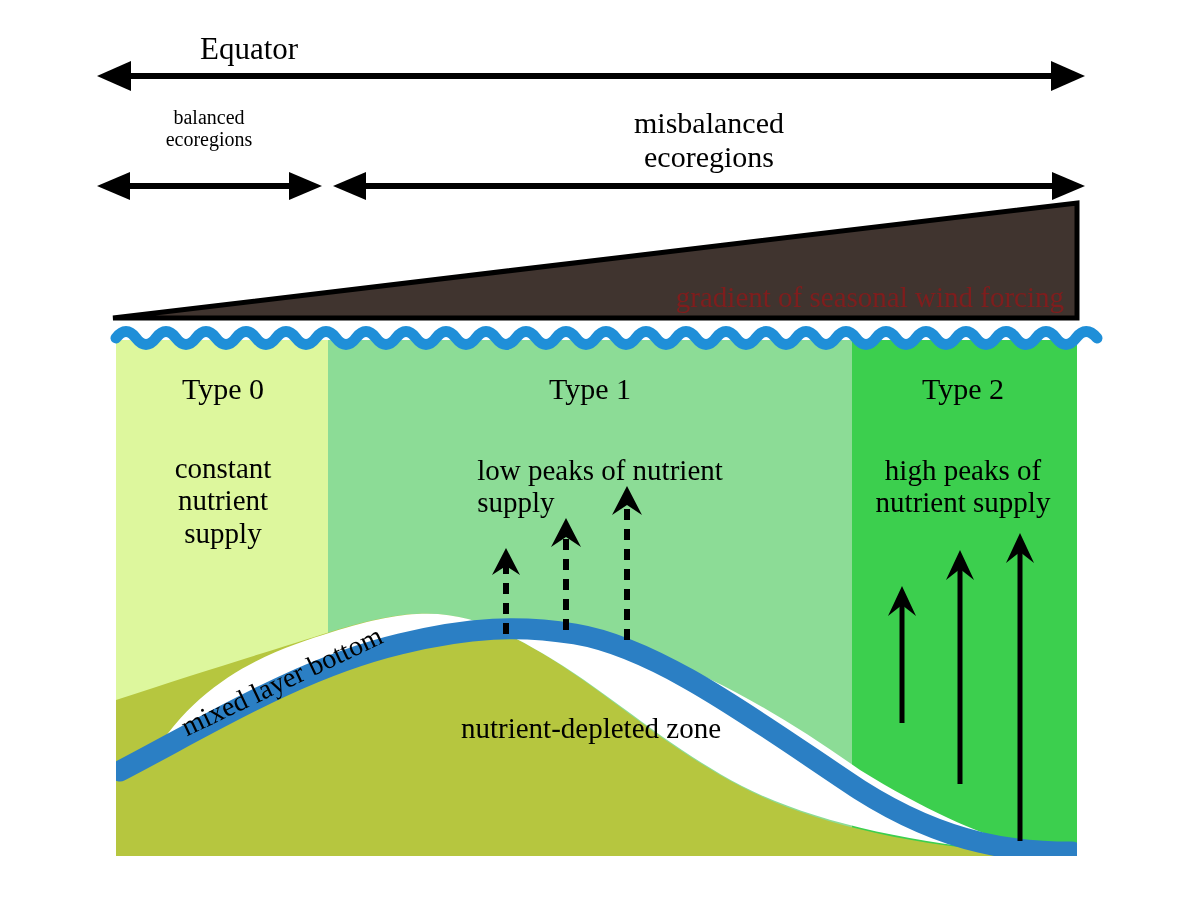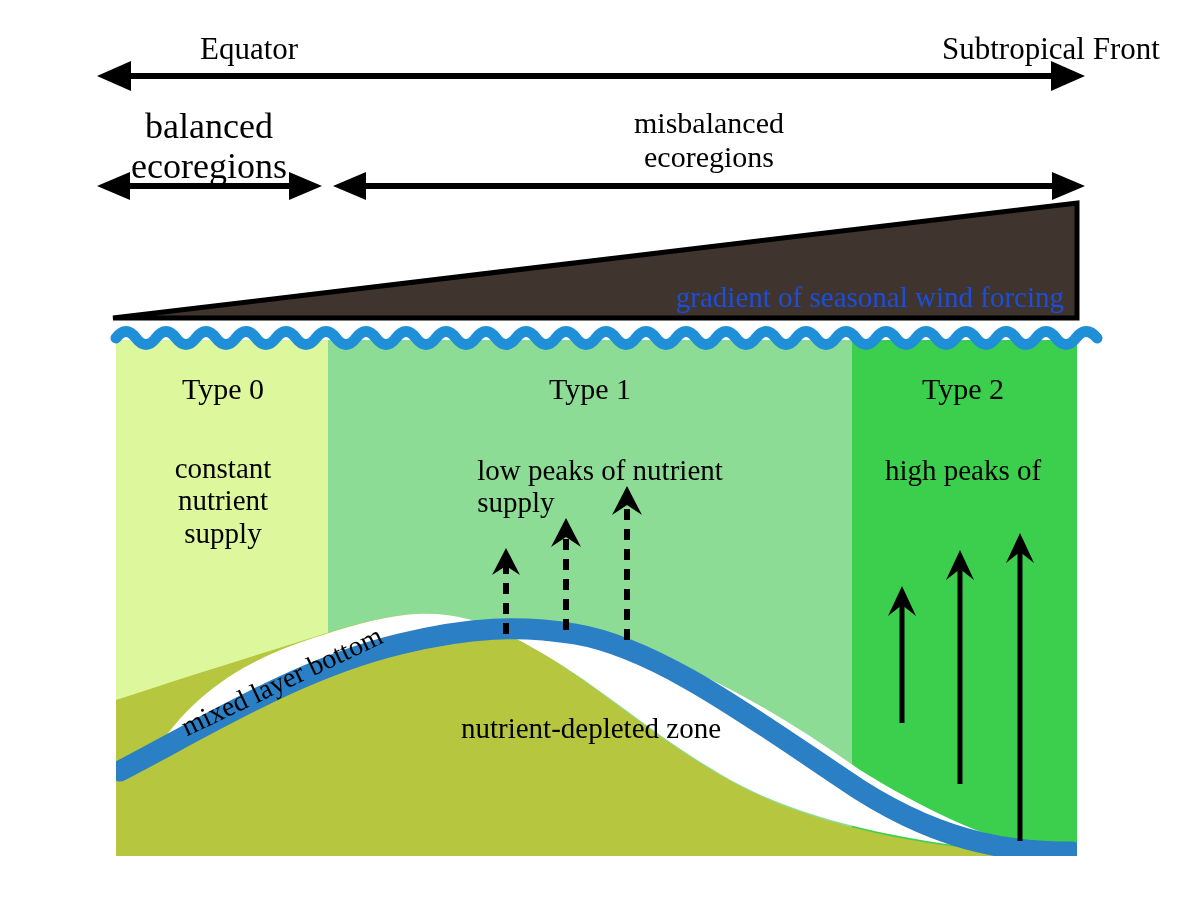--- a/index.html
+++ b/index.html
@@ -30,27 +30,27 @@
     position: absolute;
     white-space: pre;
     line-height: 1.12;
     color: #000000;
   }
   .ctr { transform: translateX(-50%); text-align: center; }
 
   
   .lbl-equator      { font-size: 31px; left: 200px;  top: 32px; }
   .lbl-stf          { font-size: 31px; left: 942px;  top: 32px; }
-  .lbl-balanced     { font-size: 36px; left: 209px;  top: 106px; }
+  .lbl-balanced     { font-size: 20px; left: 209px;  top: 106px; }
   .lbl-misbalanced  { font-size: 30px; left: 709px;  top: 106px; }
 
   
   .lbl-wind {
     font-size: 29px;
-    color: #1d4ed8;
+    color: #7f1d1d;
     left: 1064px;
     top: 281px;
     transform: translateX(-100%);
     text-align: right;
   }
 
   
   .type-head { font-weight: normal; font-size: 30px; }
   .head-t0 { left: 223px; top: 372px; }
   .head-t1 { left: 590px; top: 372px; }
@@ -169,35 +169,34 @@
                t 20,0 t 20,0 t 20,0 t 20,0 t 20,0 t 20,0 t 20,0 t 20,0
                t 20,0 t 20,0 t 20,0 t 20,0 t 20,0 t 20,0 t 20,0 t 20,0
                t 20,0 t 20,0 t 20,0 t 20,0 t 20,0 t 20,0 t 20,0 t 20,0
                t 20,0 t 20,0 t 20,0 t 20,0 t 20,0 t 20,0 t 20,0 t 20,0
                t 21,0" fill="none" stroke="#1f8fd8" stroke-width="11" stroke-linecap="round"></path>
     </g>
   </svg>
 
   <div class="txt lbl-equator">Equator</div>
 
-  <div class="txt lbl-stf">Subtropical Front</div>
 
   <div class="txt lbl-balanced ctr"><span>balanced</span><br><span>ecoregions</span></div>
 
   <div class="txt lbl-misbalanced ctr"><span>misbalanced</span><br><span>ecoregions</span></div>
 
   <div class="txt lbl-wind">gradient of seasonal wind forcing</div>
 
   <div class="txt type-head head-t0 ctr">Type 0</div>
   <div class="txt type-body body-t0 ctr"><span>constant</span><br><span>nutrient</span><br><span>supply</span></div>
 
   <div class="txt type-head head-t1 ctr">Type 1</div>
   <div class="txt type-body body-t1 ctr" style="text-align:left;"><span>low peaks of nutrient</span><br><span>supply</span></div>
 
   <div class="txt type-head head-t2 ctr">Type 2</div>
-  <div class="txt type-body body-t2 ctr"><span>high peaks of</span><br></div>
+  <div class="txt type-body body-t2 ctr"><span>high peaks of</span><br><span>nutrient supply</span></div>
 
   <div class="txt lbl-depleted ctr">nutrient-depleted zone</div>
 
 
   <div class="txt lbl-mld">mixed layer bottom</div>
 
 </div>
 
 </body></html>

